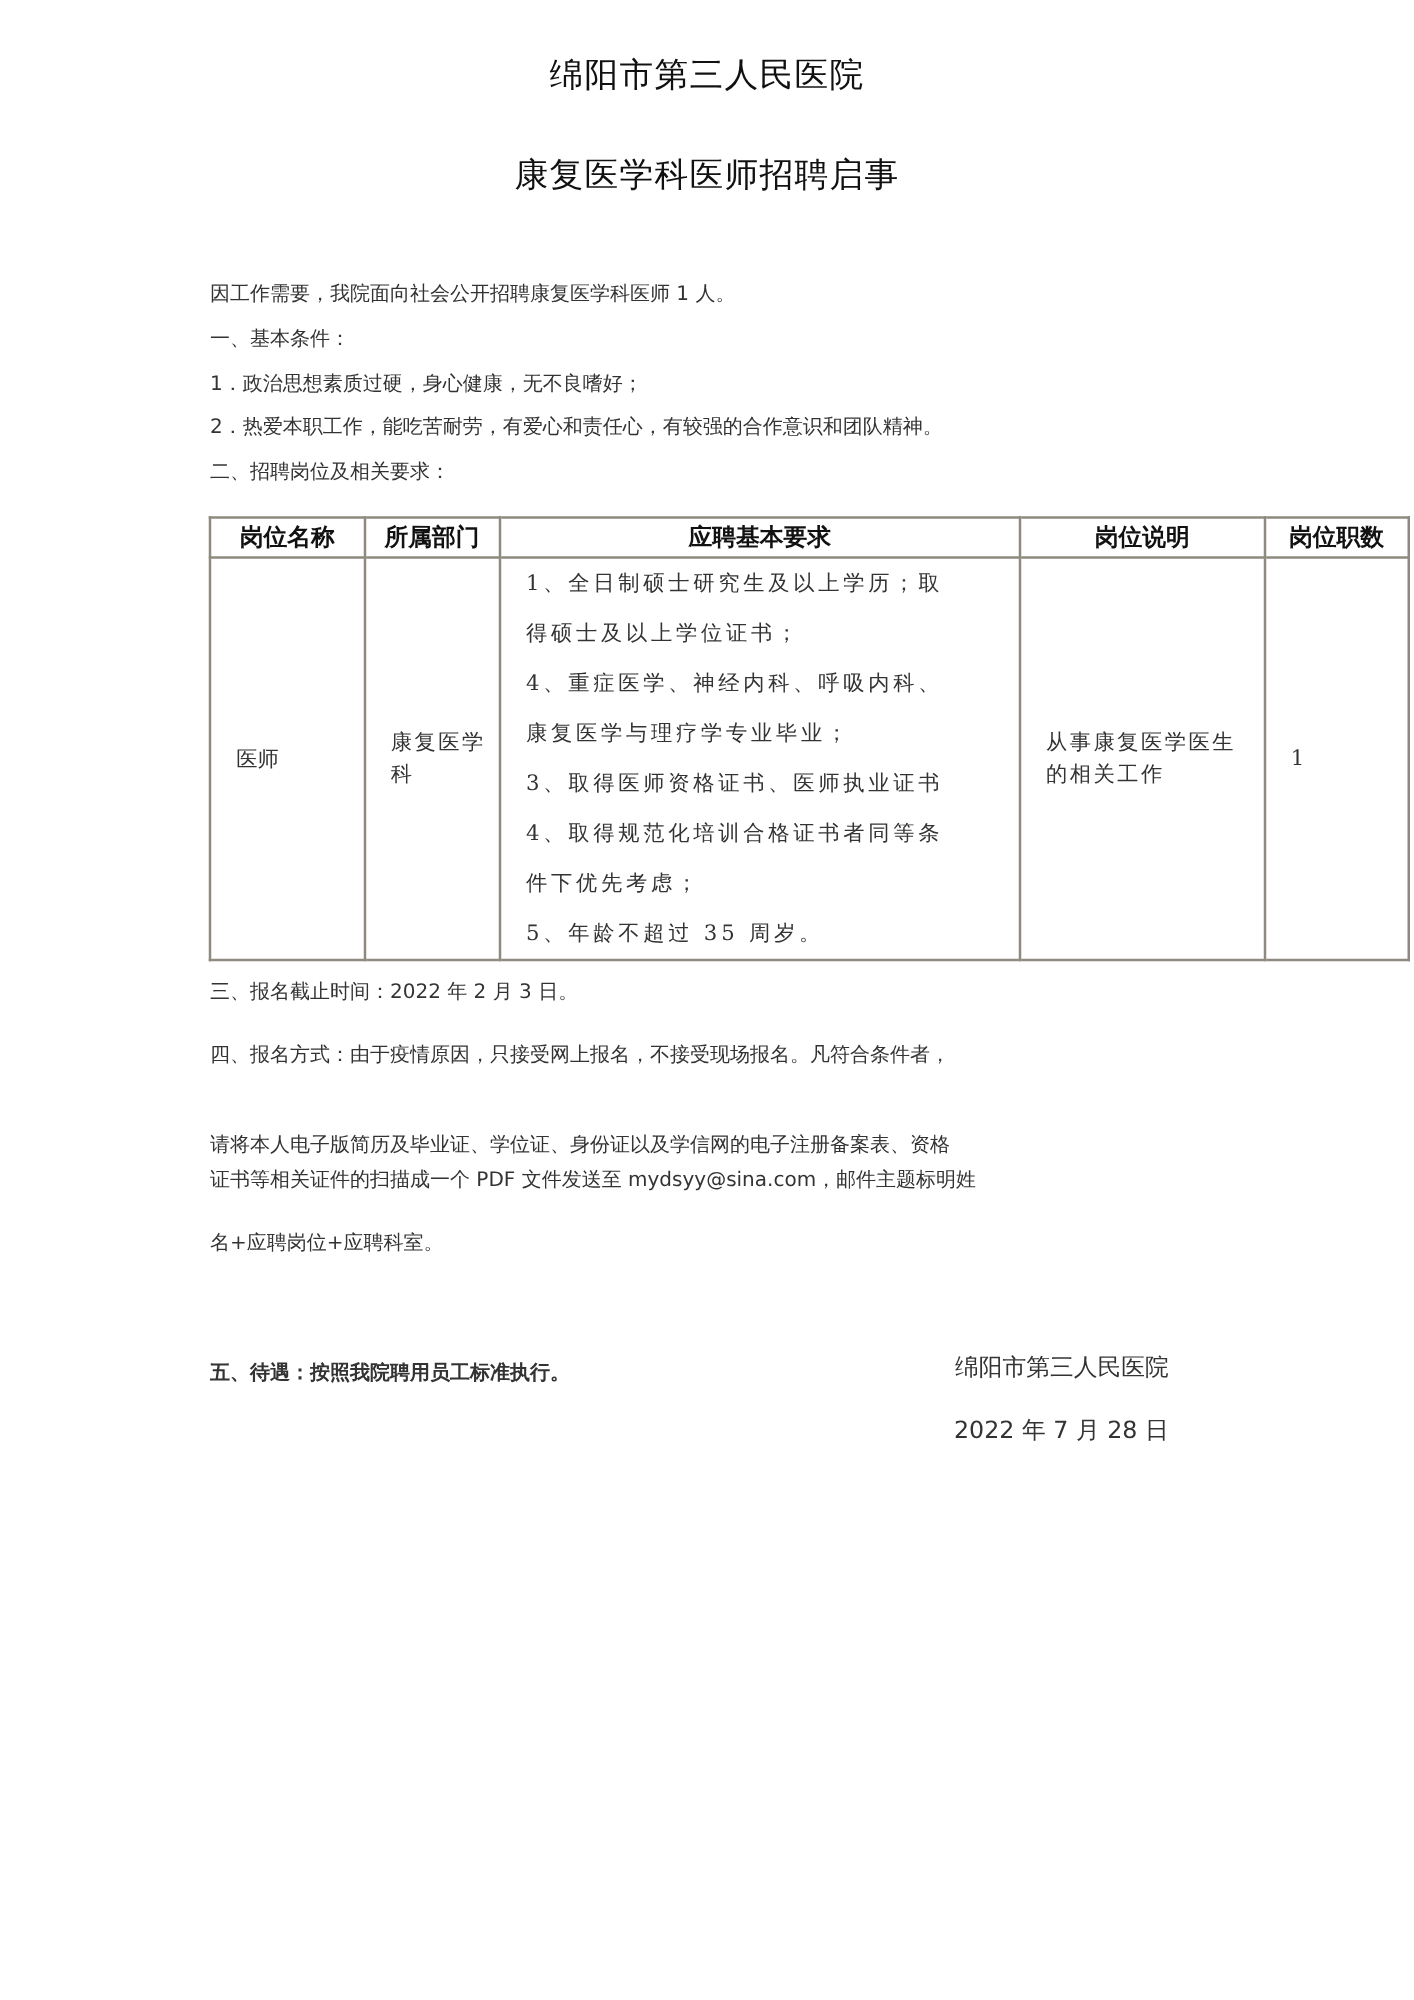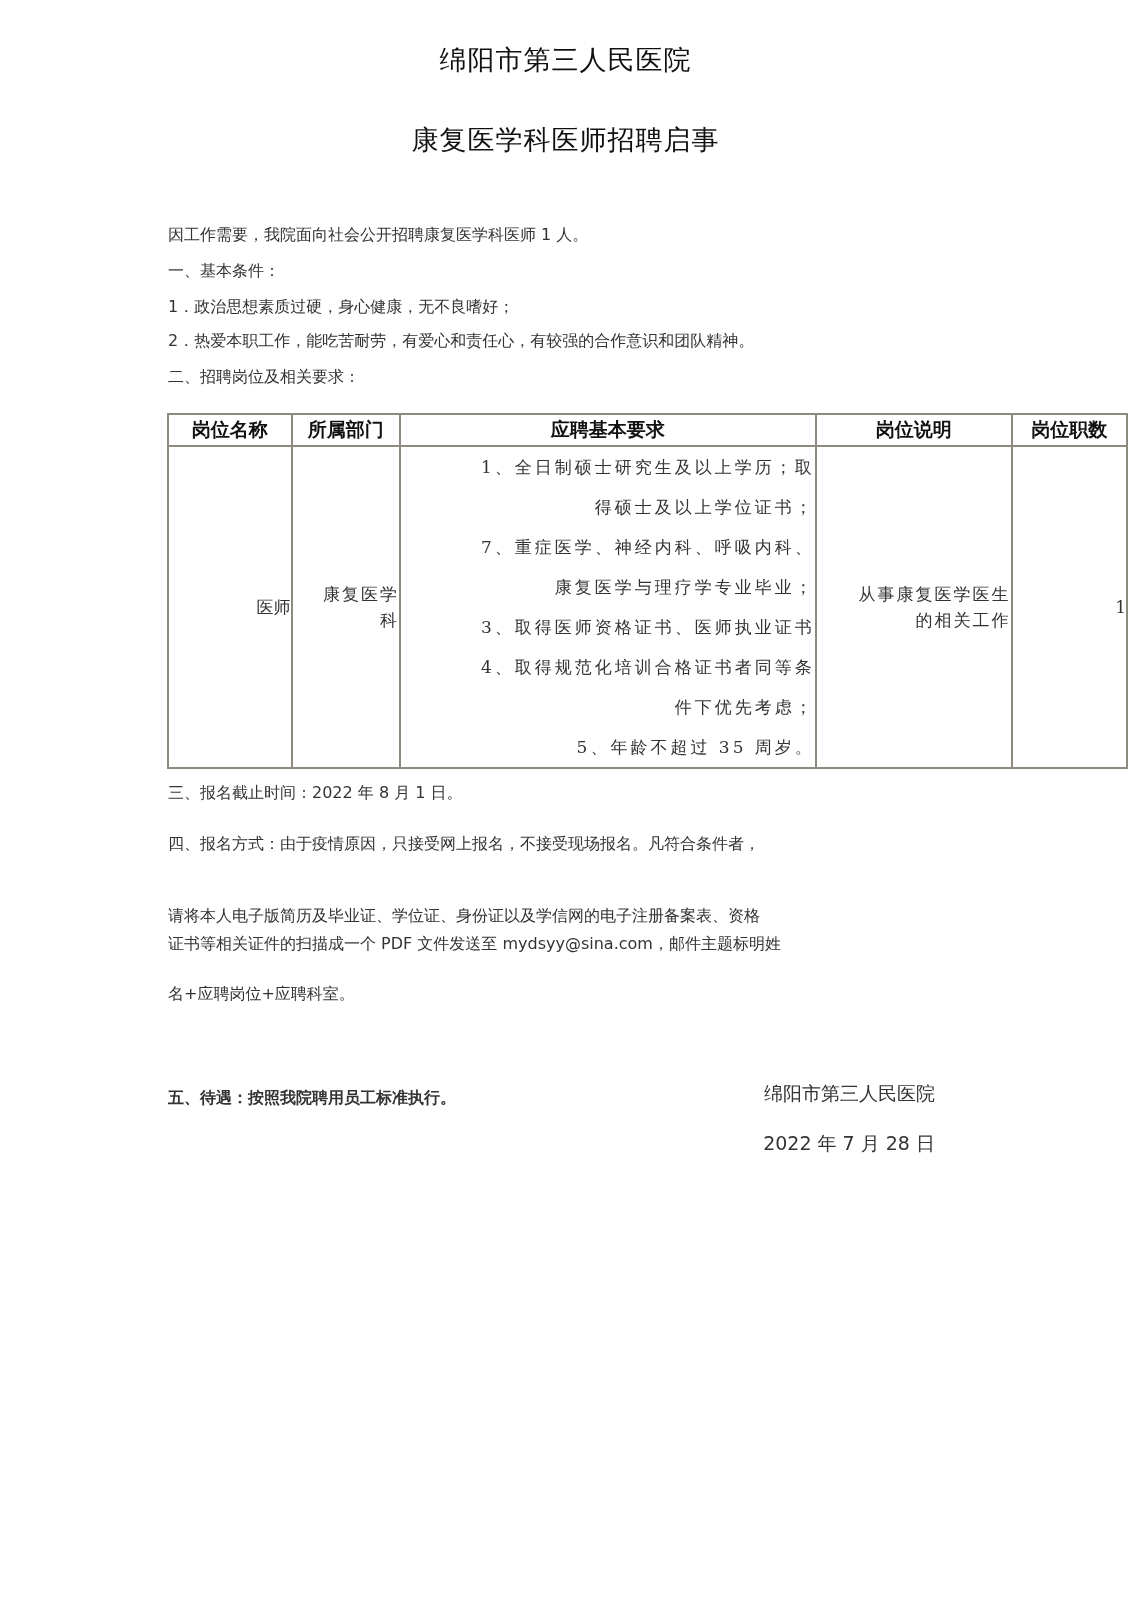--- a/index.html
+++ b/index.html
@@ -55,22 +55,23 @@
       height: 30px;
       font-size: 19px;
       font-weight: bold;
       color: #111;
       text-align: center;
     }
     table.jobs td {
       font-size: 17px;
       color: #333;
       vertical-align: middle;
-      text-align: right;
+      text-align: left;
       height: 318px;
+      padding-left: 20px;
     }
     .col1 { width: 104px; }
     .col2 { width: 91px; }
     .col3 { width: 355px; }
     .col4 { width: 166px; }
     .col5 { width: 97px; }
 
     .req-list {
       text-align: left;
       padding: 0 0 0 2px;
@@ -121,39 +122,39 @@
         <td>
           <span>医师</span>
         </td>
         <td class="dept">
           <div>康复医学</div>
           <div>科</div>
         </td>
         <td class="req-list">
           <span class="req-line">1、全日制硕士研究生及以上学历；取</span>
           <span class="req-line">得硕士及以上学位证书；</span>
-          <span class="req-line">7、重症医学、神经内科、呼吸内科、</span>
+          <span class="req-line">4、重症医学、神经内科、呼吸内科、</span>
           <span class="req-line">康复医学与理疗学专业毕业；</span>
           <span class="req-line">3、取得医师资格证书、医师执业证书</span>
           <span class="req-line">4、取得规范化培训合格证书者同等条</span>
           <span class="req-line">件下优先考虑；</span>
           <span class="req-line">5、年龄不超过 35 周岁。</span>
         </td>
         <td class="desc">
           <div>从事康复医学医生</div>
           <div>的相关工作</div>
         </td>
         <td>
           <span>1</span>
         </td>
       </tr>
     </tbody>
   </table>
 
-  <div class="para" style="top:780px;">三、报名截止时间：2022 年 8 月 1 日。</div>
+  <div class="para" style="top:780px;">三、报名截止时间：2022 年 2 月 3 日。</div>
   <div class="para" style="top:831px;">四、报名方式：由于疫情原因，只接受网上报名，不接受现场报名。凡符合条件者，</div>
   <div class="para" style="top:903px;">请将本人电子版简历及毕业证、学位证、身份证以及学信网的电子注册备案表、资格</div>
   <div class="para" style="top:931px;">证书等相关证件的扫描成一个 PDF 文件发送至 mydsyy@sina.com，邮件主题标明姓</div>
   <div class="para" style="top:981px;">名+应聘岗位+应聘科室。</div>
   <div class="para" style="top:1085px;font-weight:bold;">五、待遇：按照我院聘用员工标准执行。</div>
 
   <div class="sign" style="top:1081px;">绵阳市第三人民医院</div>
   <div class="sign" style="top:1131px;">2022 年 7 月 28 日</div>
 
 </div>

